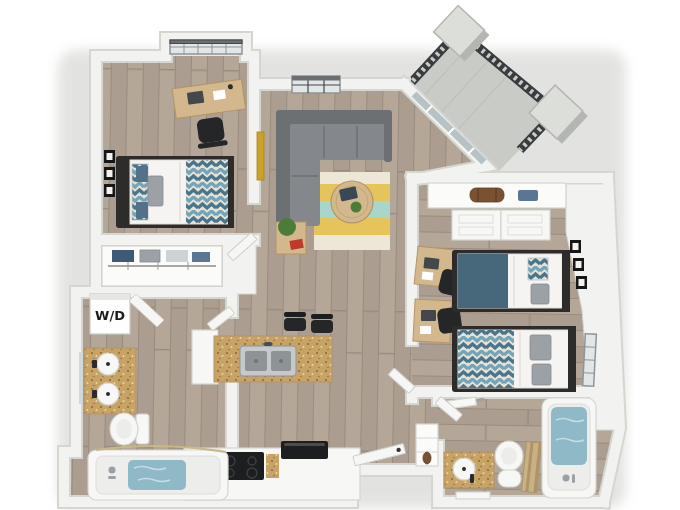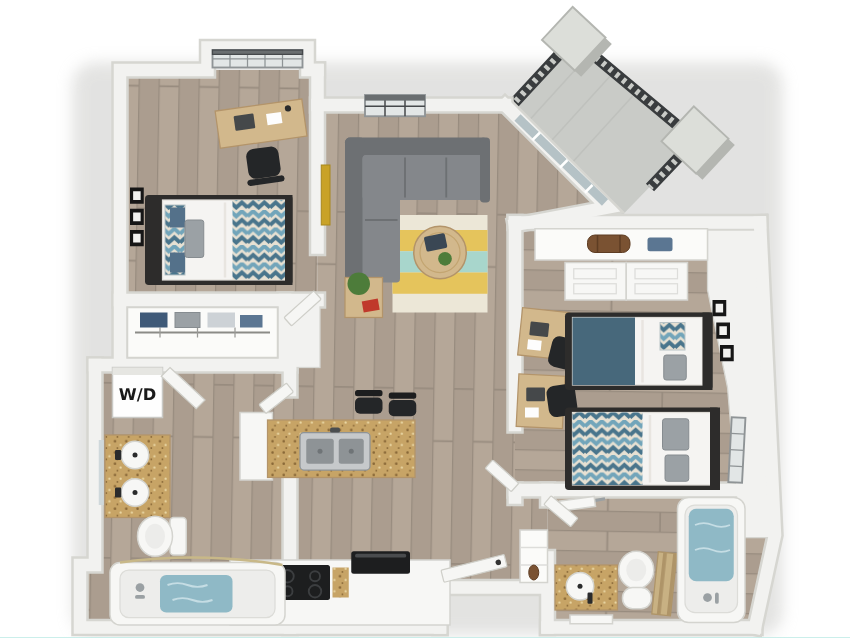--- a/index.html
+++ b/index.html
@@ -1,16 +1,16 @@
 <!DOCTYPE html>
 <html style="--wall: #f2f2f0; --wall_edge: #d6d6d1; --floor_plank_a: #b5a798; --floor_plank_b: #ab9d8f; --floor_plank_line: #988c7f; --balcony_floor: #c9cbc7; --pillar_light: #dcded9; --pillar_dark: #b4b6b1; --railing: #393c3e; --glass: #b5c2c6; --sofa_dark: #6d7073; --sofa_mid: #84878b; --rug_cream: #ece7d7; --rug_yellow: #e5c45c; --rug_teal: #a8d6cc; --wood: #d2b88c; --wood_dark: #b3946a; --counter: #c7a466; --counter_fleck_dark: #876636; --counter_fleck_light: #ead8a6; --bed_frame: #2d2c2b; --pillow_gray: #9ba1a5; --pillow_steel: #54718a; --blanket_teal: #47687b; --chevron_bg: #e7e1d3; --chevron_light: #72a5ba; --chevron_dark: #49758c; --fixture_white: #f7f7f5; --fixture_edge: #d4d4cf; --water: #8fb9c6; --water_deep: #76a5b4; --appliance_black: #1d1e1f; --steel: #c6c9cb; --steel_dark: #8e9396; --chair_black: #242628; --plant_green: #4d7c3a; --book_red: #c0392b; --gold: #c9a227; --denim: #3f5a78; --denim_light: #5b7692; --duffel_brown: #7a5232; --curtain_tan: #c8b183; --curtain_tan_dark: #ae9468; --closet_white: #fbfbf9; --window_fill: #e2e6e6; --window_frame: #8f9496; --window_frame_dark: #45484b; --mirror: #cfd8db; --label: #1a1a1a; --shadow: #c7c7c4;"><head>
 <meta charset="utf-8">
 <style>
   html,body{margin:0;padding:0;background:#ffffff;}
-  .stage{position:relative;width:680px;height:510px;background:#14b8a6;overflow:hidden;
+  .stage{position:relative;width:680px;height:510px;background:#fca5a5;overflow:hidden;
          font-family:"Liberation Sans","DejaVu Sans",sans-serif;}
   svg{display:block;}
   
   .c-wall{fill:var(--wall,#f2f2f0);}
   .walls-under{stroke:var(--wall_edge,#d6d6d1);stroke-width:14;fill:none;stroke-linecap:square;}
   .walls-over{stroke:var(--wall,#f2f2f0);stroke-width:10;fill:none;stroke-linecap:square;}
   .band{fill:var(--wall,#f2f2f0);stroke:var(--wall_edge,#d6d6d1);stroke-width:1;}
   .c-pa{fill:var(--floor_plank_a,#b5a798);} .c-pb{fill:var(--floor_plank_b,#ab9d8f);}
   .c-pline{fill:var(--floor_plank_line,#988c7f);}
   .c-balc{fill:var(--balcony_floor,#c9cbc7);}

